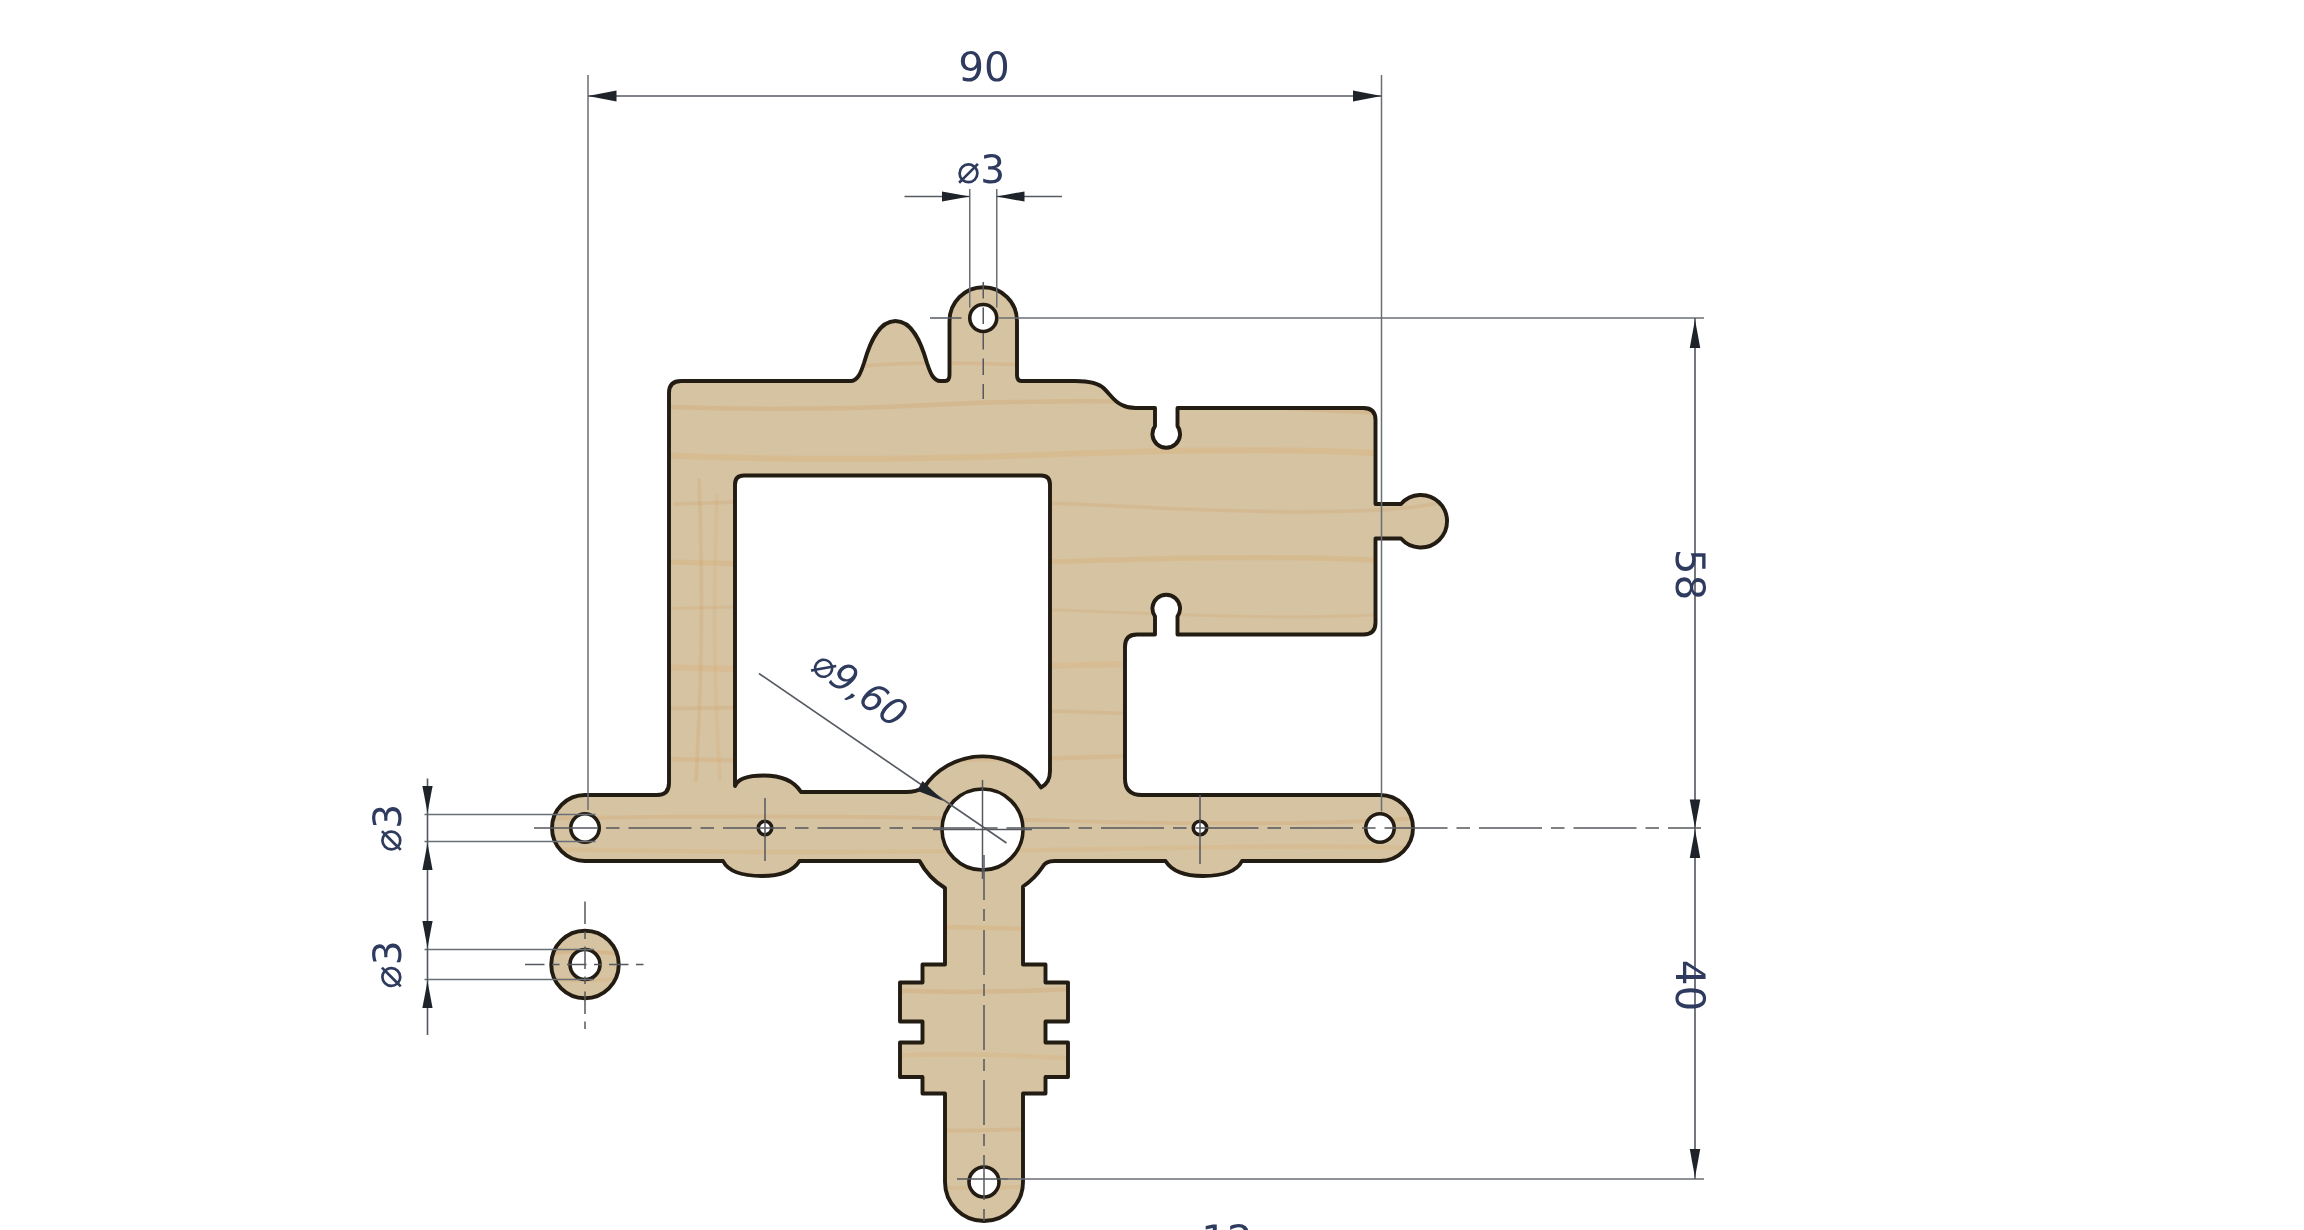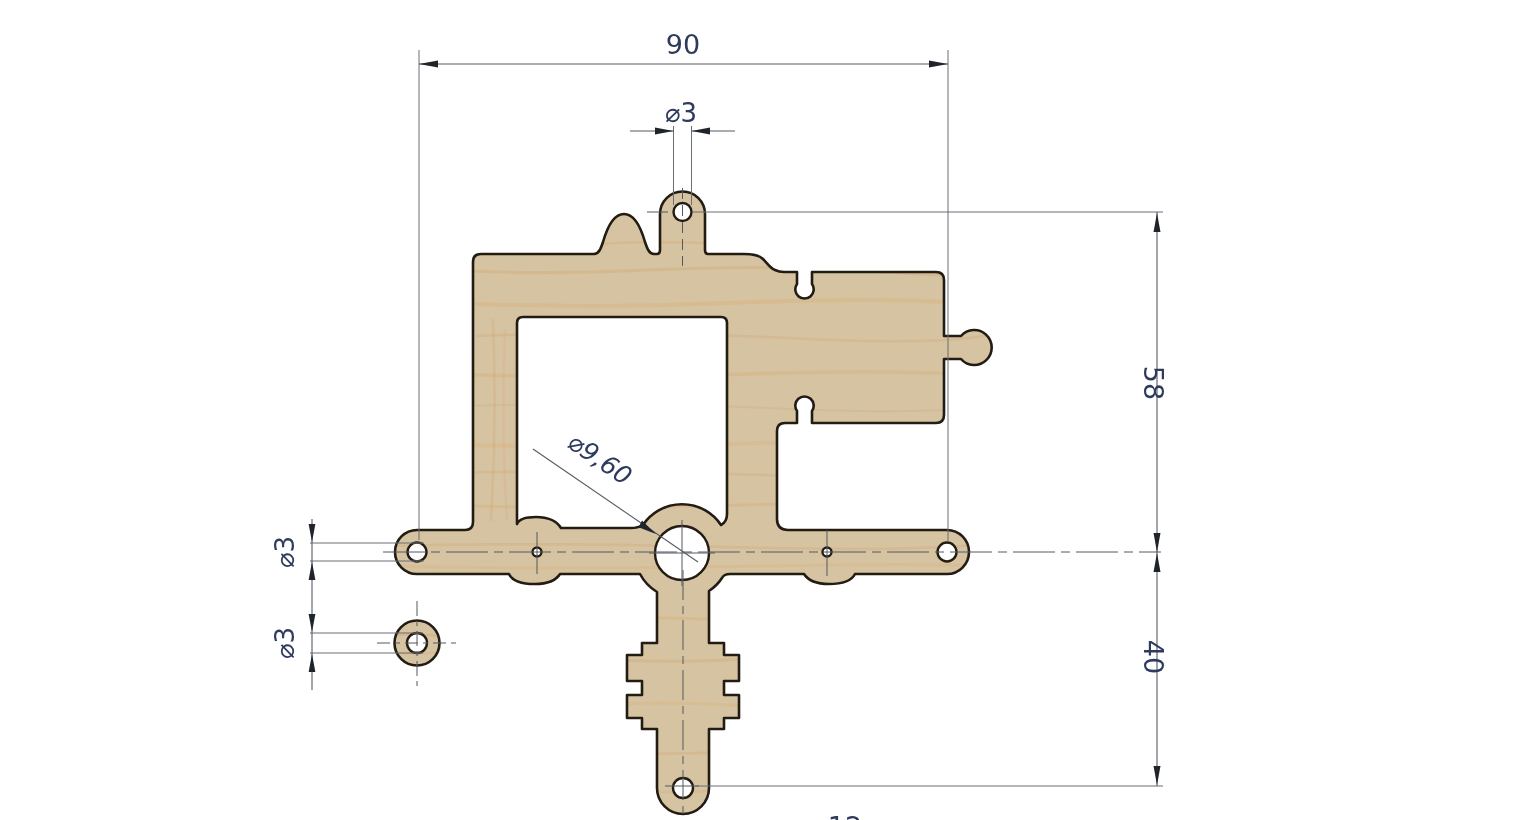--- a/index.html
+++ b/index.html
@@ -1,17 +1,17 @@
 <!DOCTYPE html>
 <html><head>
 <meta charset="utf-8">
 <style>
   html,body{margin:0;padding:0;background:#ffffff;}
   .stage{position:relative;width:1482px;height:820px;background:#ffffff;overflow:hidden;
-         font-family:"DejaVu Sans", sans-serif;padding-left:27px;}
+         font-family:"DejaVu Sans", sans-serif;}
   svg{display:block;}
   text{font-family:"DejaVu Sans", sans-serif;}
   .dim-text{fill:#2e3b5e;font-size:27px;}
   .dim-text-small{fill:#2e3b5e;font-size:26px;}
   .dim-text-leader{fill:#2e3b5e;font-size:25px;font-style:italic;}
   .dimline{stroke:#565b63;stroke-width:1.1;fill:none;}
   .extline{stroke:#6a6e75;stroke-width:1;fill:none;}
   .centerline{stroke:#55585e;stroke-width:1;fill:none;}
   .arrow{fill:#1f242b;stroke:none;}
   .outline{stroke:#221c13;stroke-width:2.6;fill:none;stroke-linejoin:round;}

